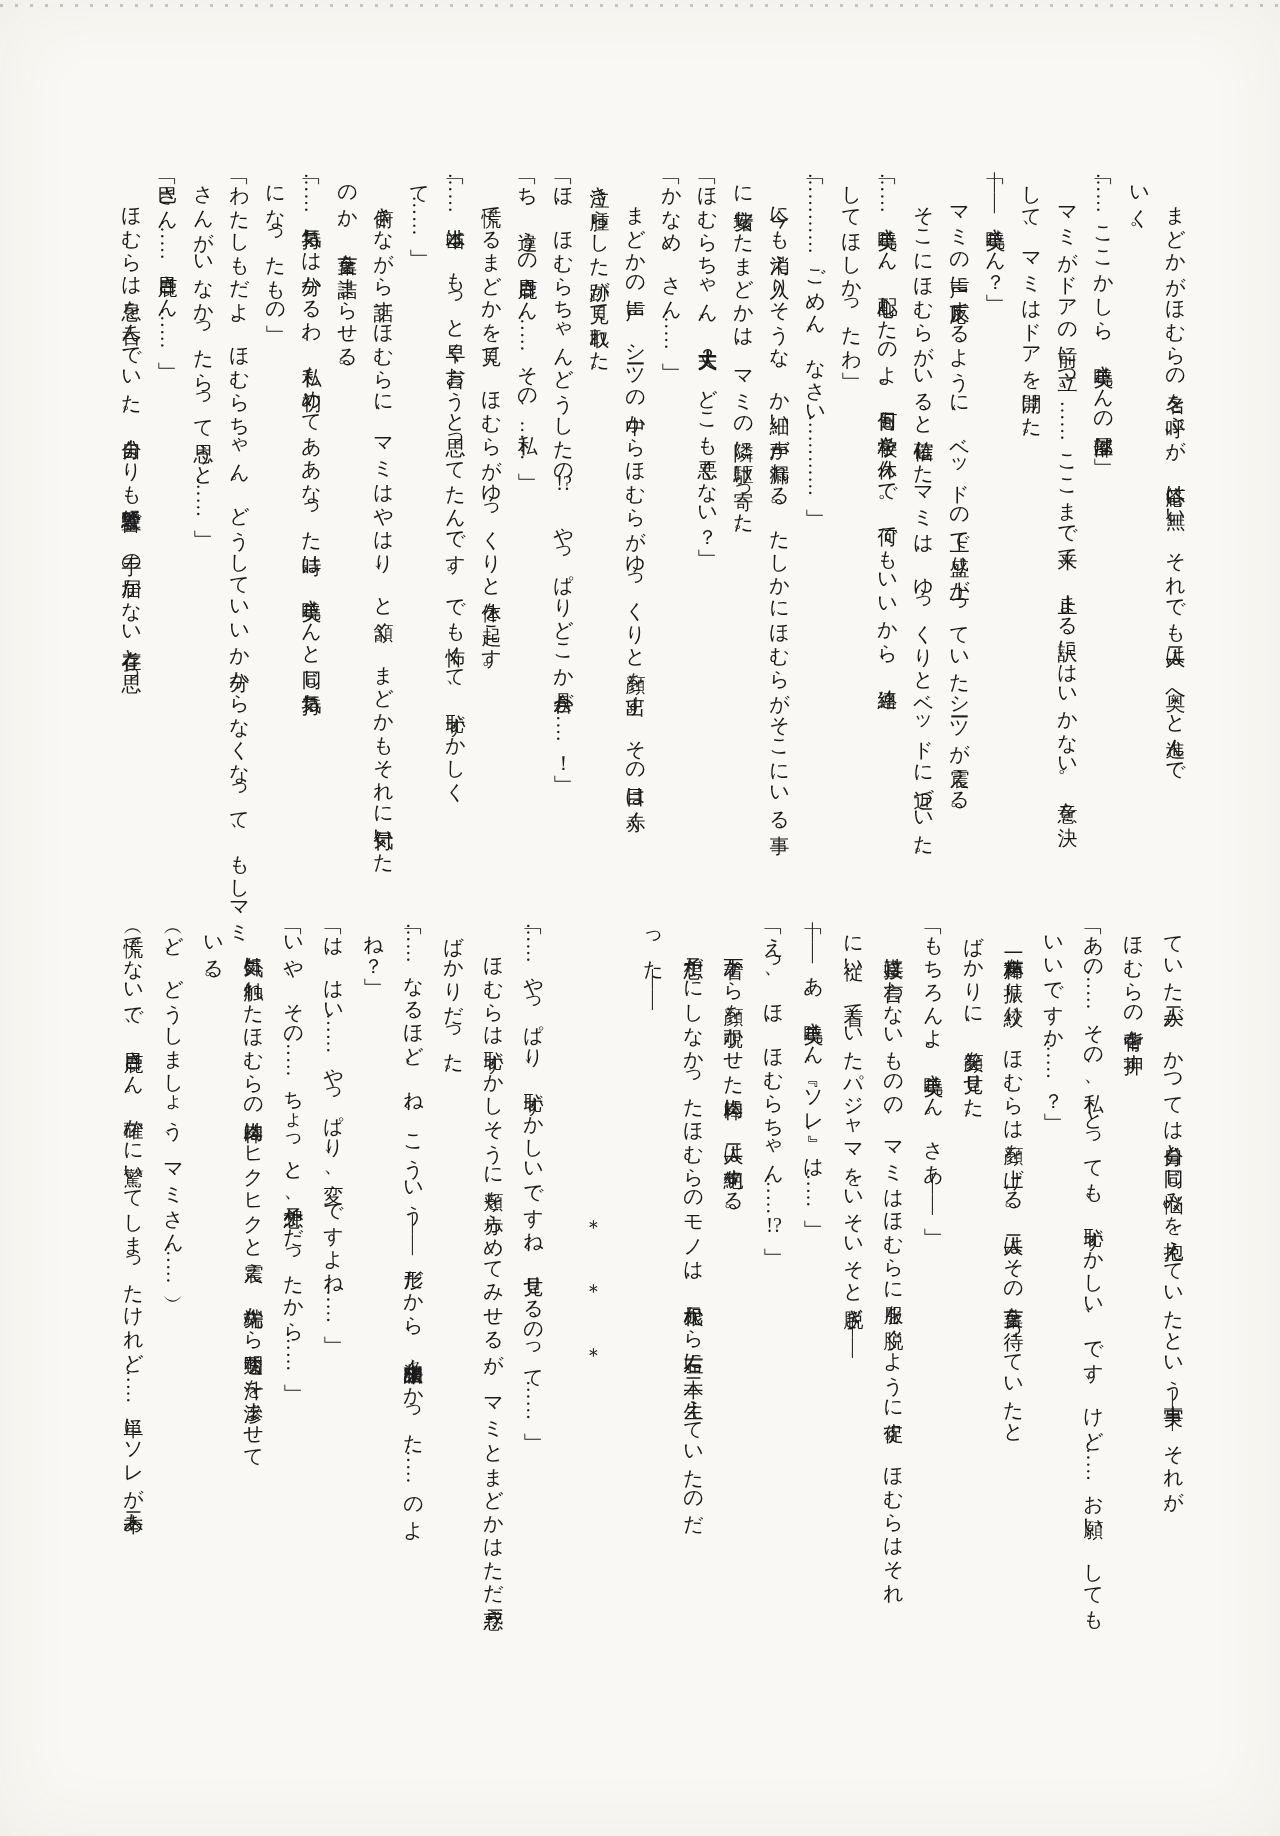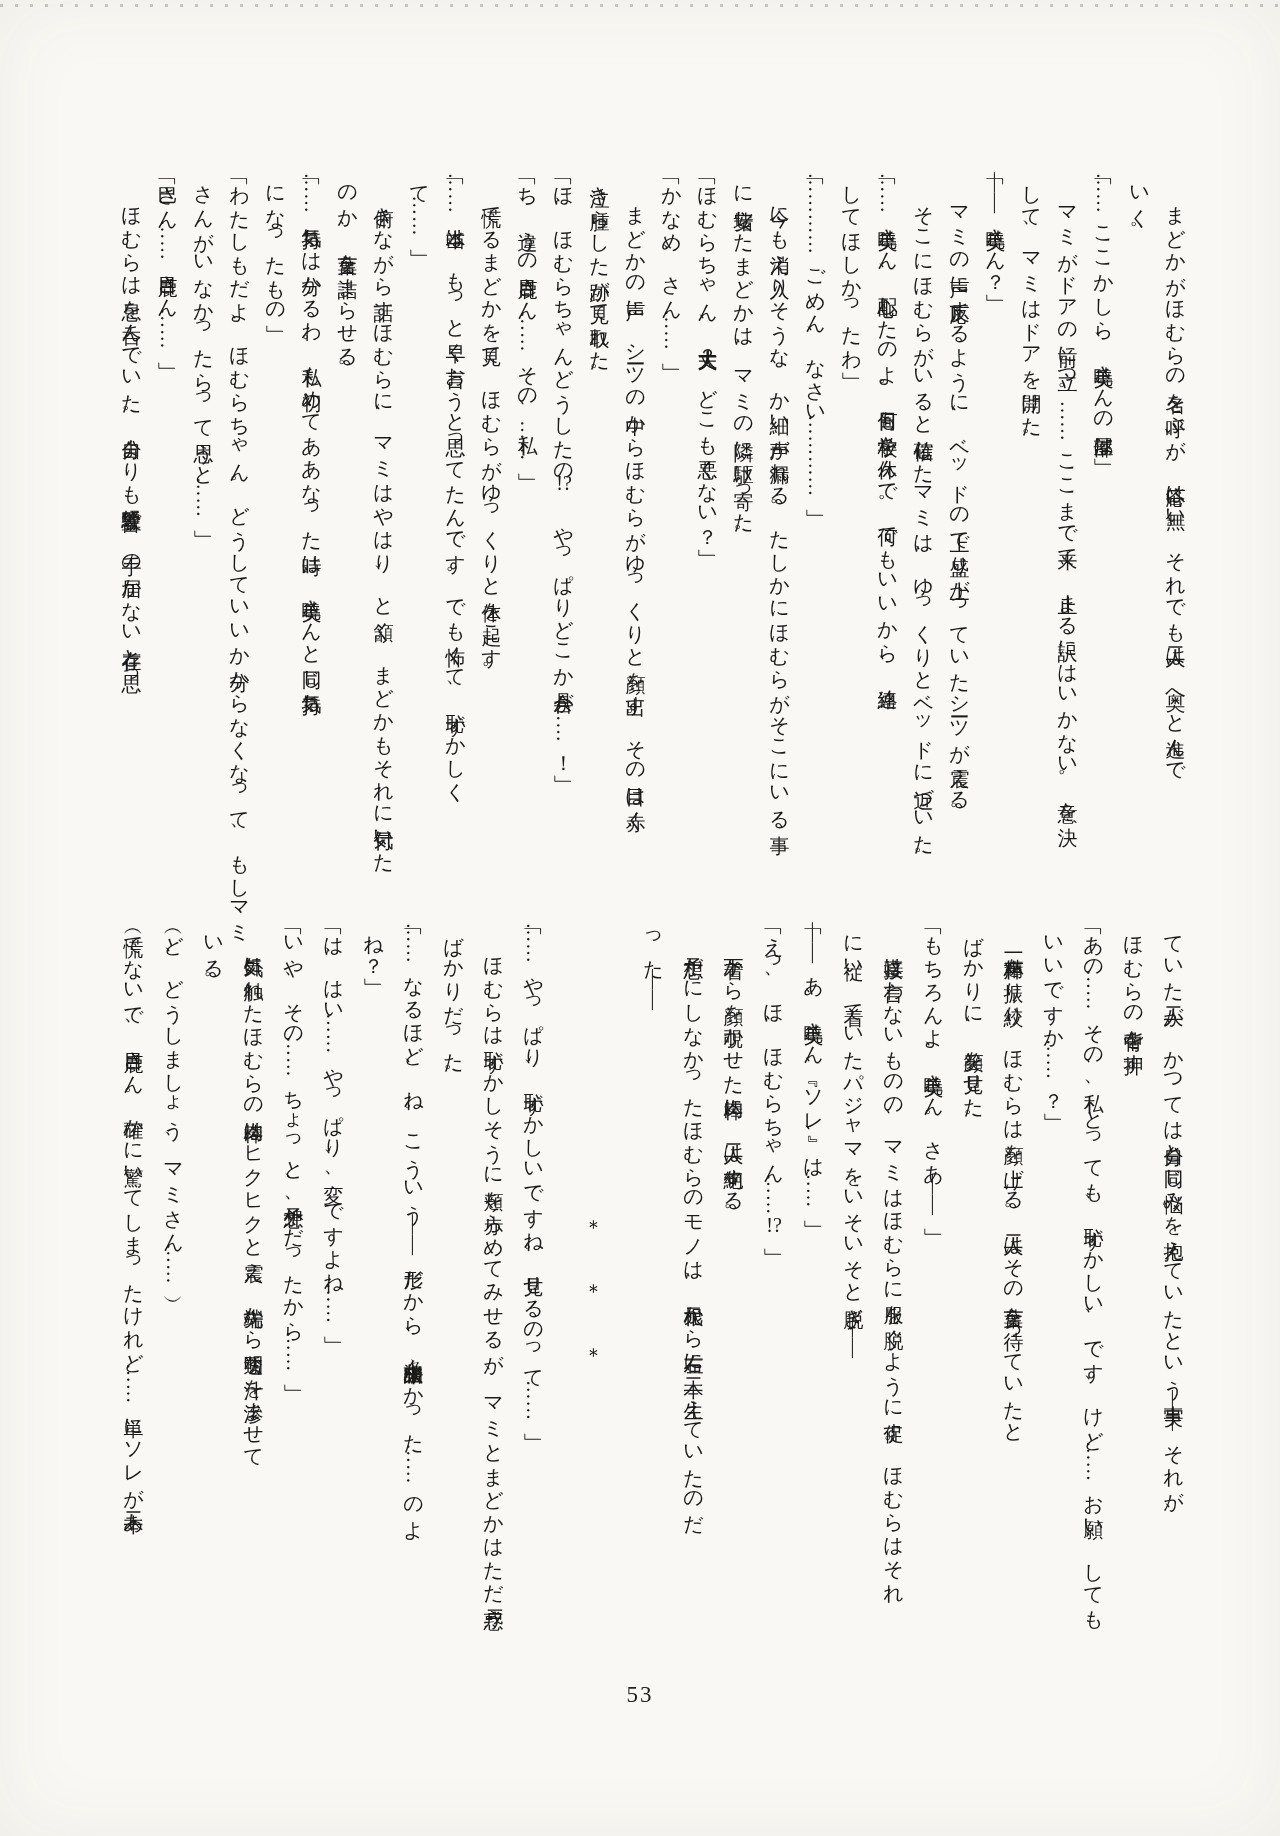--- a/index.html
+++ b/index.html
@@ -80,14 +80,13 @@
 </head>
 <body>
 
 <div class="page">
   <div class="scan-dots"></div>
 
   <div id="block-top" class="vblock"><p>　まどかがほむらの名を呼ぶが、応答は無い。それでも二人は、奥へと進んで</p><p>いく。</p><p>「……ここかしら、暁美さんの部屋は」</p><p>　マミがドアの前に立つ。……ここまで来て、止まる訳にはいかない。意を決</p><p>して、マミはドアを開けた。</p><p>「――暁美さん？」</p><p>　マミの声に反応するように、ベッドの上で盛り上がっていたシーツが震える。</p><p>　そこにほむらがいると確信したマミは、ゆっくりとベッドに近づいた。</p><p>「……暁美さん、心配したのよ。何日も学校を休んで。何でもいいから、連絡</p><p>してほしかったわ」</p><p>「…………ごめん、なさい…………」</p><p>　今にも消え入りそうな、か細い声が漏れる。たしかにほむらがそこにいる事</p><p>に安堵したまどかは、マミの隣に駆け寄った。</p><p>「ほむらちゃん、大丈夫？　どこも悪くない？」</p><p>「かなめ、さん……」</p><p>　まどかの声に、シーツの中からほむらがゆっくりと顔を出す。その目は赤く、</p><p>泣き腫らした跡が見て取れた。</p><p>「ほ、ほむらちゃんどうしたの<span class="tcy">!?</span>　やっぱりどこか具合が……！」</p><p>「ち、違うの鹿目さん……その、私……」</p><p>　慌てるまどかを見て、ほむらがゆっくりと体を起こす。</p><p>「……本当は、もっと早く言おうと思ってたんです。でも怖くて、恥ずかしく</p><p>て……」</p><p>　俯きながら話すほむらに、マミはやはり、と頷く。まどかもそれに気付いた</p><p>のか、言葉を詰まらせる。</p><p>「……気持ちは分かるわ。私も初めてああなった時は、暁美さんと同じ気持ち</p><p>になったもの」</p><p>「わたしもだよ、ほむらちゃん。どうしていいか分からなくなって、もしマミ</p><p>さんがいなかったらって思うと……」</p><p>「巴さん……鹿目さん……」</p><p>　ほむらは息を呑んでいた。自分よりも経験豊富で、手の届かない存在と思っ</p></div>
 
   <div id="block-bottom" class="vblock"><p>ていた二人が、かつては自分と同じ悩みを抱えていたという事実――それが、</p><p>ほむらの背中を押す。</p><p>「あの……その、私、とっても、恥ずかしい、です、けど……お願い、しても</p><p>いいですか……？」</p><p>　精一杯声を振り絞り、ほむらは顔を上げる。二人はその言葉を待っていたと</p><p>ばかりに、笑顔を見せた。</p><p>「もちろんよ、暁美さん。さあ――」</p><p>　直接は言わないものの、マミはほむらに服を脱ぐように促す。ほむらはそれ</p><p>に従い、着ていたパジャマをいそいそと脱ぎ――</p><p>「――あ、暁美さん、『ソレ』、は……」</p><p>「えっ、ほ、ほむらちゃん……<span class="tcy">!?</span>」</p><p>　下着から顔を覗かせた肉棒に、二人は絶句する。</p><p>　予想だにしなかったほむらのモノは、根元から左右に二本、生えていたのだ</p><p>った――</p><p class="separator">＊　＊　＊</p><p>「……やっぱり、恥ずかしいですね。見せるのって……」</p><p>　ほむらは恥ずかしそうに頬を赤らめてみせるが、マミとまどかはただ戸惑う</p><p>ばかりだった。</p><p>「……なるほど、ね。こういう――形だから、中々相談出来なかった……のよ</p><p>ね？」</p><p>「は、はい……やっぱり、変、ですよね……」</p><p>「いや、その……ちょっと、予想外、だったから……」</p><p>　外気に触れたほむらの肉棒はヒクヒクと震え、先端から透明な汁を滲ませて</p><p>いる。</p><p>（ど、どうしましょう、マミさん……）</p><p>（慌てないで、鹿目さん。確かに驚いてしまったけれど……単にソレが二本あ</p></div>
 
-  <div class="page-number">53</div>
 </div>
 
 </body></html>

